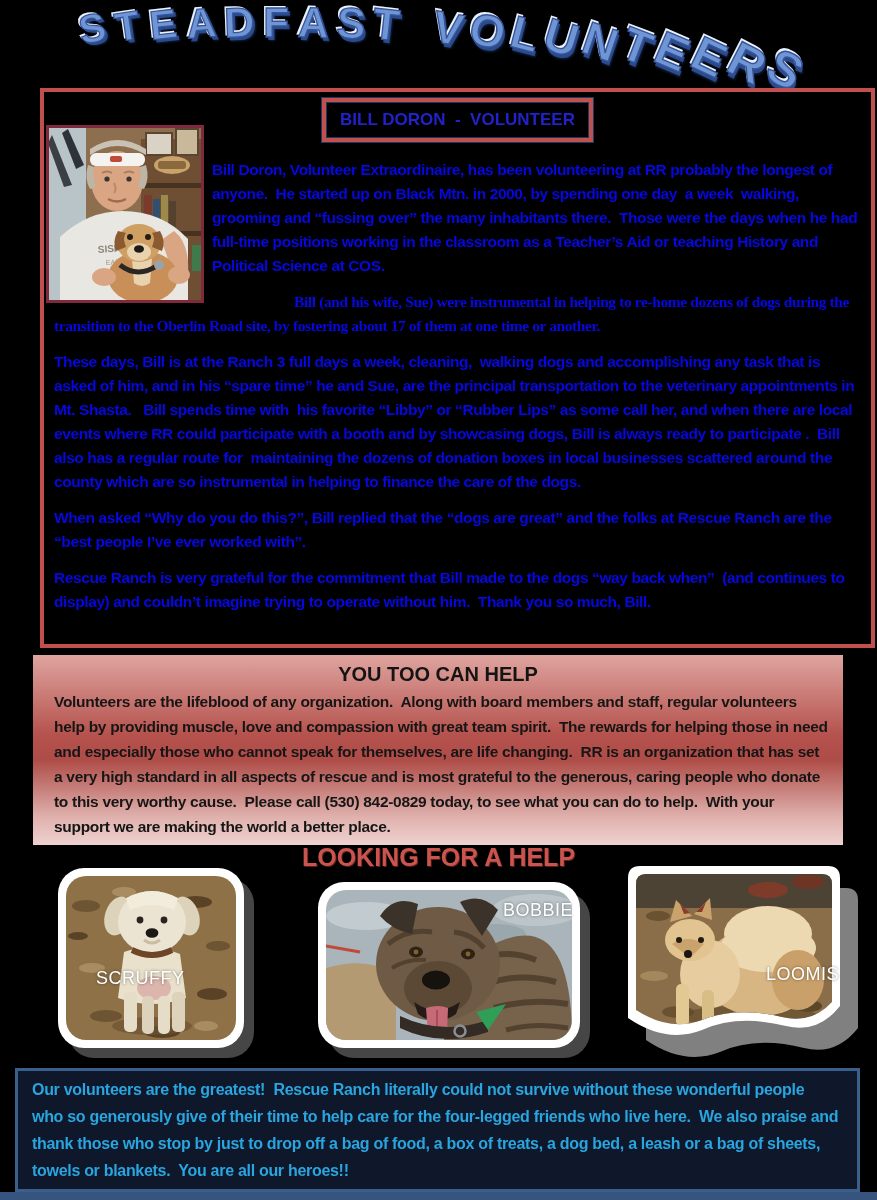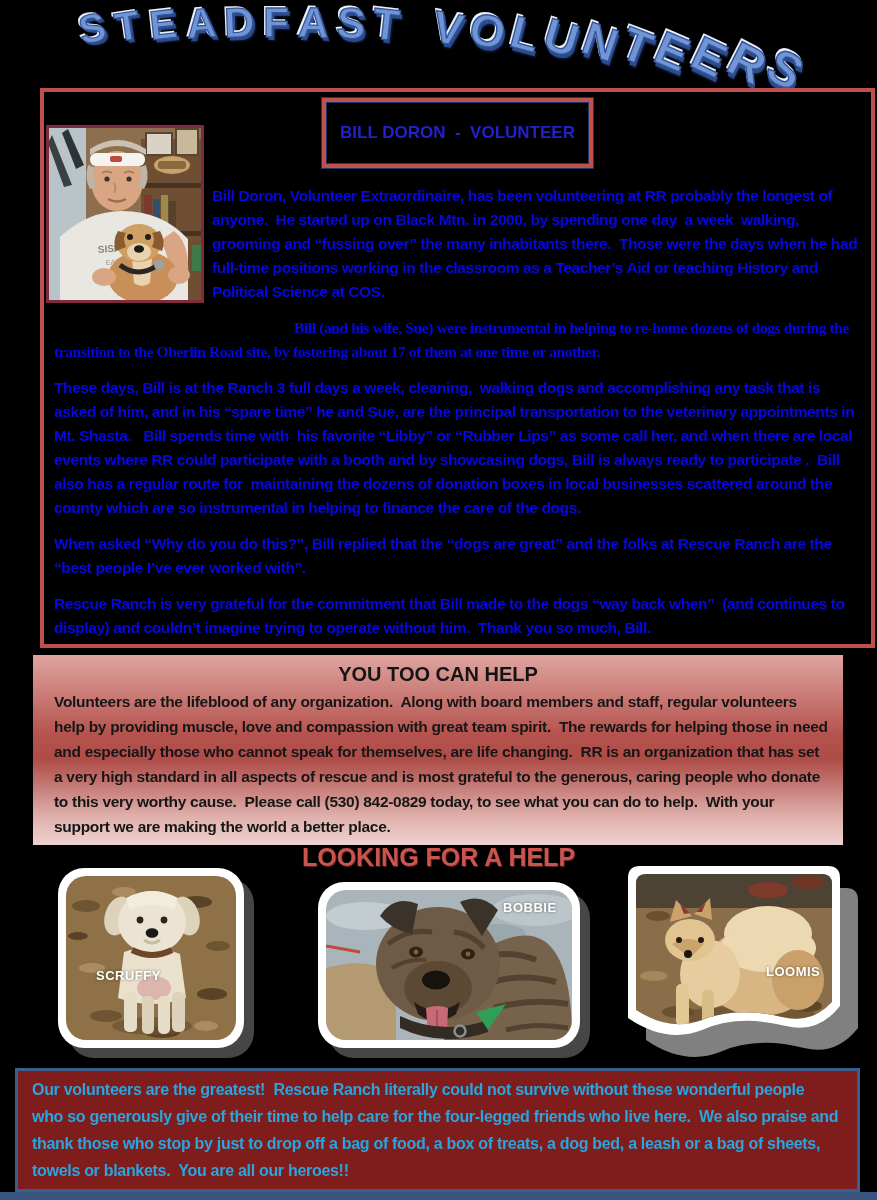--- a/index.html
+++ b/index.html
@@ -19,21 +19,21 @@
        color:var(--title_fill);letter-spacing:0;margin:0 5px;
        -webkit-text-stroke:1.2px var(--title_stroke);
        text-shadow:-2px -2px 0 var(--title_light),2px 3px 0 var(--title_dark),3px 4px 2px #101c38;}
   .arch-space{width:16px;}
 
   
   .article{position:absolute;left:40px;top:88px;width:827px;height:552px;background:#000;
            border:4px solid var(--accent_red);overflow:hidden;}
   .article-heading-box{margin:6px auto 0 auto;width:255px;border:4px solid var(--accent_red);
            box-shadow:0 0 0 1px var(--navy), inset 0 0 0 1px var(--navy);
-           padding:21px 4px;text-align:center;}
+           padding:8px 4px;text-align:center;}
   .article-heading{color:var(--heading_blue);font-weight:bold;font-size:17px;white-space:pre-wrap;}
   .bill-photo{position:absolute;left:2px;top:33px;width:158px;height:178px;}
   .para{color:var(--article_blue);font-weight:bold;font-size:15.5px;line-height:24px;
         letter-spacing:-0.4px;margin:12px 10px 0 10px;white-space:pre-wrap;}
   .para.p0{margin-left:168px;margin-top:16px;}
   .para.p1{text-indent:240px;font-family:Liberation Serif, serif;}
 
   
   .help{position:absolute;left:33px;top:655px;width:810px;height:190px;box-sizing:border-box;
         background:linear-gradient(180deg,var(--help_top) 0%,var(--help_mid) 42%,#AE4C47 55%,#DFB0AC 85%,var(--help_bottom) 100%);
@@ -43,32 +43,32 @@
         letter-spacing:-0.3px;white-space:pre-wrap;}
 
   
   .looking{position:absolute;left:0;top:843px;width:877px;margin:0;text-align:center;
         color:var(--heading_red);font-size:25px;font-weight:bold;
         text-shadow:1px 1px 0 #5a1f1c;}
 
   .dogframe{position:absolute;background:#fff;border-radius:26px;padding:8px;
         box-shadow:10px 10px 0 rgba(128,128,128,0.55);}
   .dogframe .shot{display:block;border-radius:20px;overflow:hidden;}
-  .dog-label{position:absolute;color:#fff;font-size:13px;letter-spacing:0.5px;
-        font-weight:bold;text-shadow:0 0 3px rgba(0,0,0,0.5);}
+  .dog-label{position:absolute;color:#fff;font-size:18px;letter-spacing:0.5px;
+        font-weight:normal;text-shadow:0 0 3px rgba(0,0,0,0.5);}
   .scruffy{left:58px;top:868px;width:170px;height:164px;}
   .scruffy-label{left:38px;top:100px;}
   .bobbie{left:318px;top:882px;width:246px;height:150px;}
   .bobbie-label{left:185px;top:18px;}
   .loomis-wrap{position:absolute;left:618px;top:856px;width:242px;height:214px;}
   .loomis-label{left:148px;top:108px;}
 
   
   .footer-box{position:absolute;left:15px;top:1068px;width:845px;height:124px;box-sizing:border-box;
-        background:#7f1d1d;border:3px solid var(--footer_border);padding:5px 14px;}
+        background:#0f172a;border:3px solid var(--footer_border);padding:5px 14px;}
   .footer-body{margin:0;color:var(--footer_blue);font-weight:bold;font-size:16px;line-height:27px;
         letter-spacing:-0.3px;white-space:pre-wrap;}
   .bottom-bar{position:absolute;left:0;bottom:0;width:877px;height:8px;background:var(--bottom_bar);}
 </style>
 </head>
 <body>
 
 <div class="page">
 
   <div class="banner" id="arch">

